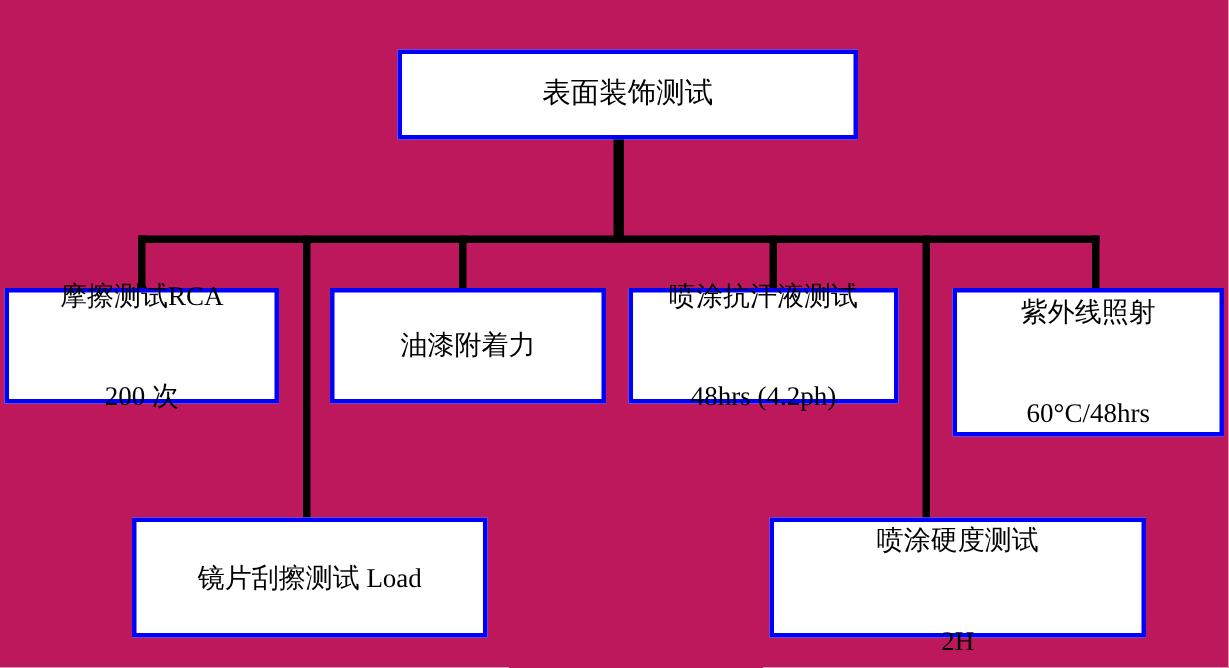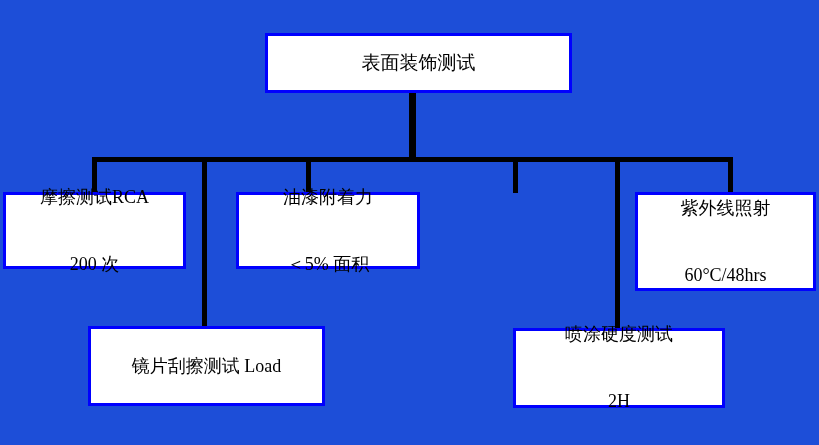--- a/index.html
+++ b/index.html
@@ -4,21 +4,21 @@
 <style>
   html, body {
     margin: 0;
     padding: 0;
     background: #ffffff;
   }
   #canvas {
     position: relative;
     width: 819px;
     height: 445px;
-    background: #1d4ed8;
+    background: #be185d;
     overflow: hidden;
     font-family: "Liberation Serif", "DejaVu Serif", serif;
   }
   .node {
     position: absolute;
     box-sizing: border-box;
     border: 3px solid #0000ff;
     background: #ffffff;
     display: flex;
     flex-direction: column;
@@ -37,25 +37,25 @@
     top: 33px;
     width: 307px;
     height: 60px;
     font-size: 19px;
   }
   .leaf {
     font-size: 18px;
     gap: 42px;
   }
   #leaf-rca      { left: 3px;   top: 192px; width: 183px; height: 77px; }
-  #leaf-paint    { left: 236px; top: 192px; width: 184px; height: 77px; }
+  #leaf-paint    { left: 220px; top: 192px; width: 184px; height: 77px; }
   #leaf-sweat    { left: 419px; top: 192px; width: 180px; height: 77px; }
   #leaf-uv       { left: 635px; top: 192px; width: 181px; height: 99px; }
-  #leaf-scratch  { left: 88px;  top: 326px; width: 237px; height: 80px; }
-  #leaf-hardness { left: 513px; top: 328px; width: 212px; height: 80px; }
+  #leaf-scratch  { left: 88px;  top: 345px; width: 237px; height: 80px; }
+  #leaf-hardness { left: 513px; top: 345px; width: 251px; height: 80px; justify-content: space-between; }
 
   .conn {
     position: absolute;
     background: #000000;
   }
   .v { width: 5px; }
   .h { height: 5px; }
 </style>
 </head>
 <body>
@@ -78,23 +78,26 @@
   <div class="conn v" style="left:202px; top:157px; width:5px; height:188px;"></div>
   <div class="conn v" style="left:615px; top:157px; width:5px; height:188px;"></div>
 
   <div class="node leaf" id="leaf-rca">
     <span class="line1">摩擦测试RCA</span>
     <span class="line2">200 次</span>
   </div>
 
   <div class="node leaf" id="leaf-paint">
     <span class="line1">油漆附着力</span>
-    <span class="line2">＜5% 面积</span>
   </div>
 
+  <div class="node leaf" id="leaf-sweat">
+    <span class="line1">喷涂抗汗液测试</span>
+    <span class="line2">48hrs (4.2ph)</span>
+  </div>
 
   <div class="node leaf" id="leaf-uv">
     <span class="line1">紫外线照射</span>
     <span class="line2">60°C/48hrs</span>
   </div>
 
   <div class="node leaf" id="leaf-scratch">
     <span class="line1">镜片刮擦测试 Load</span>
   </div>
 

